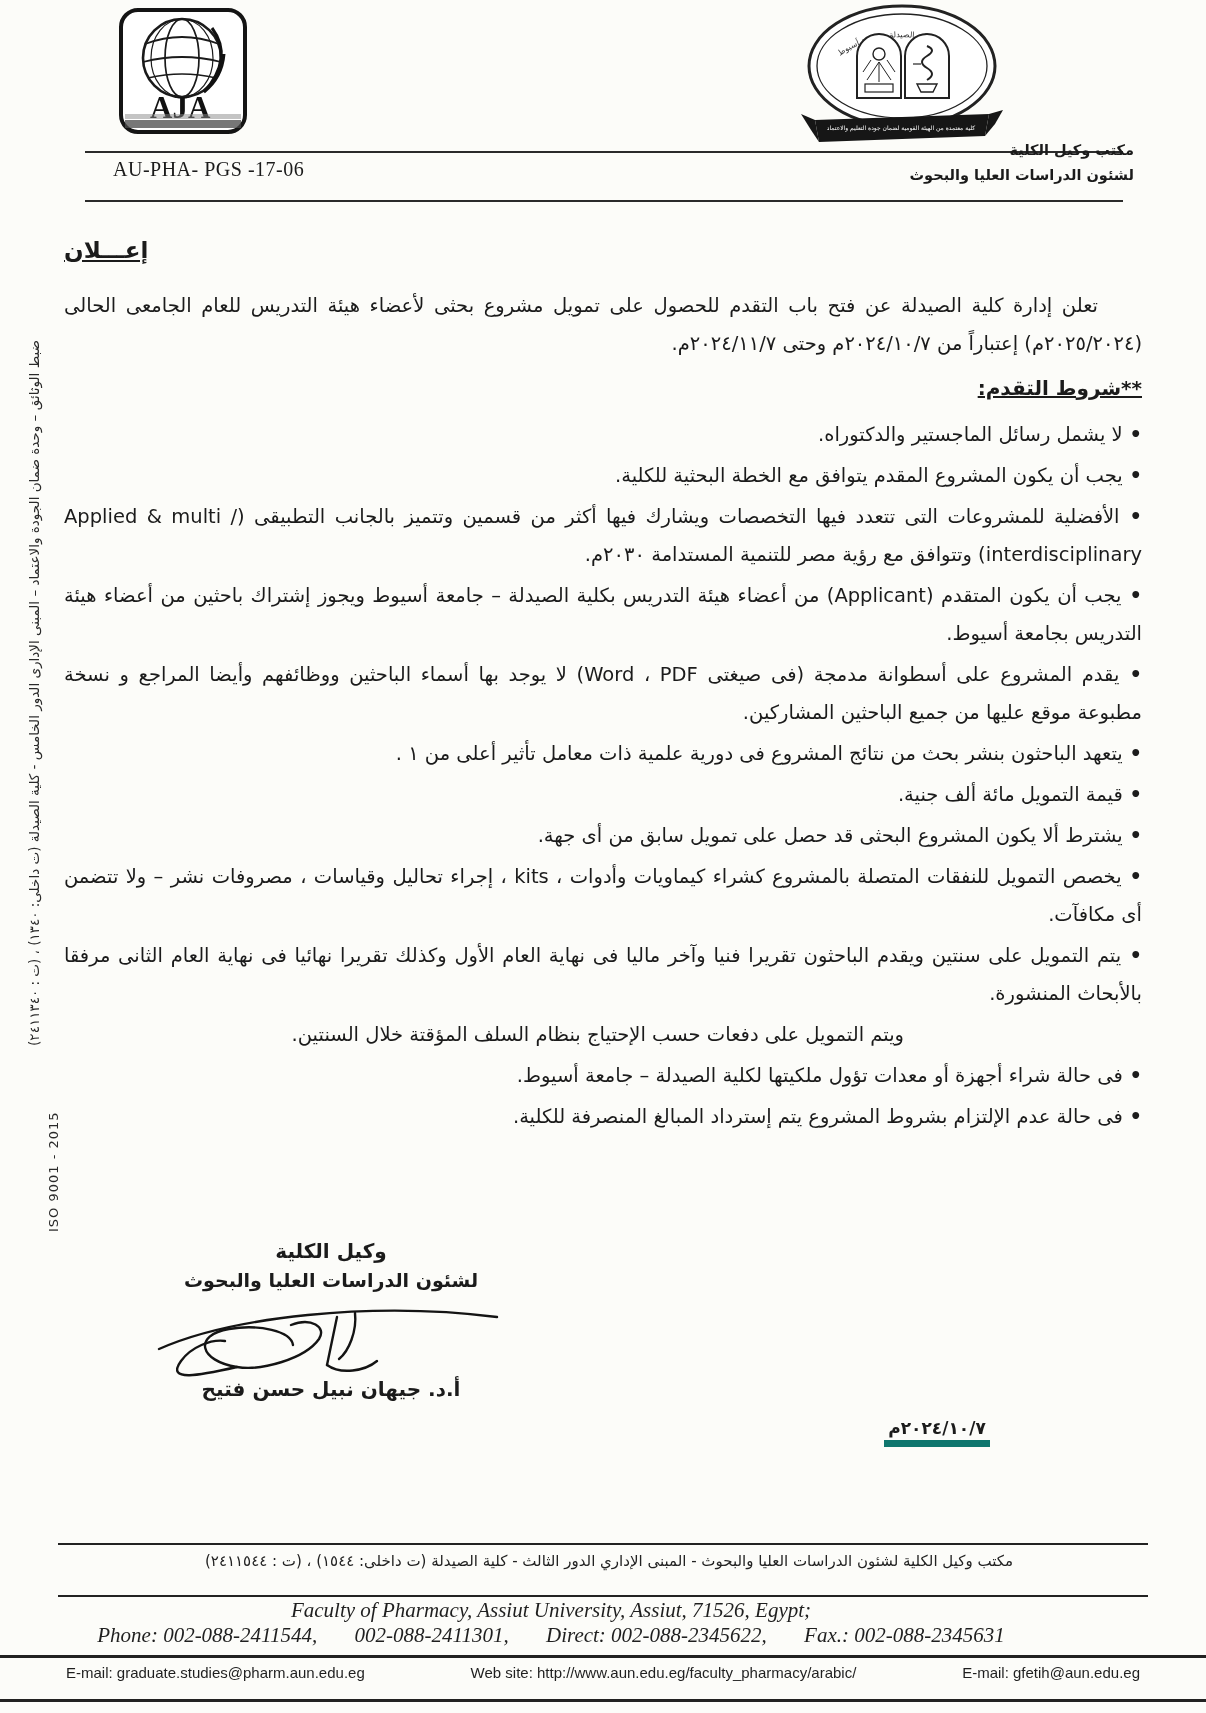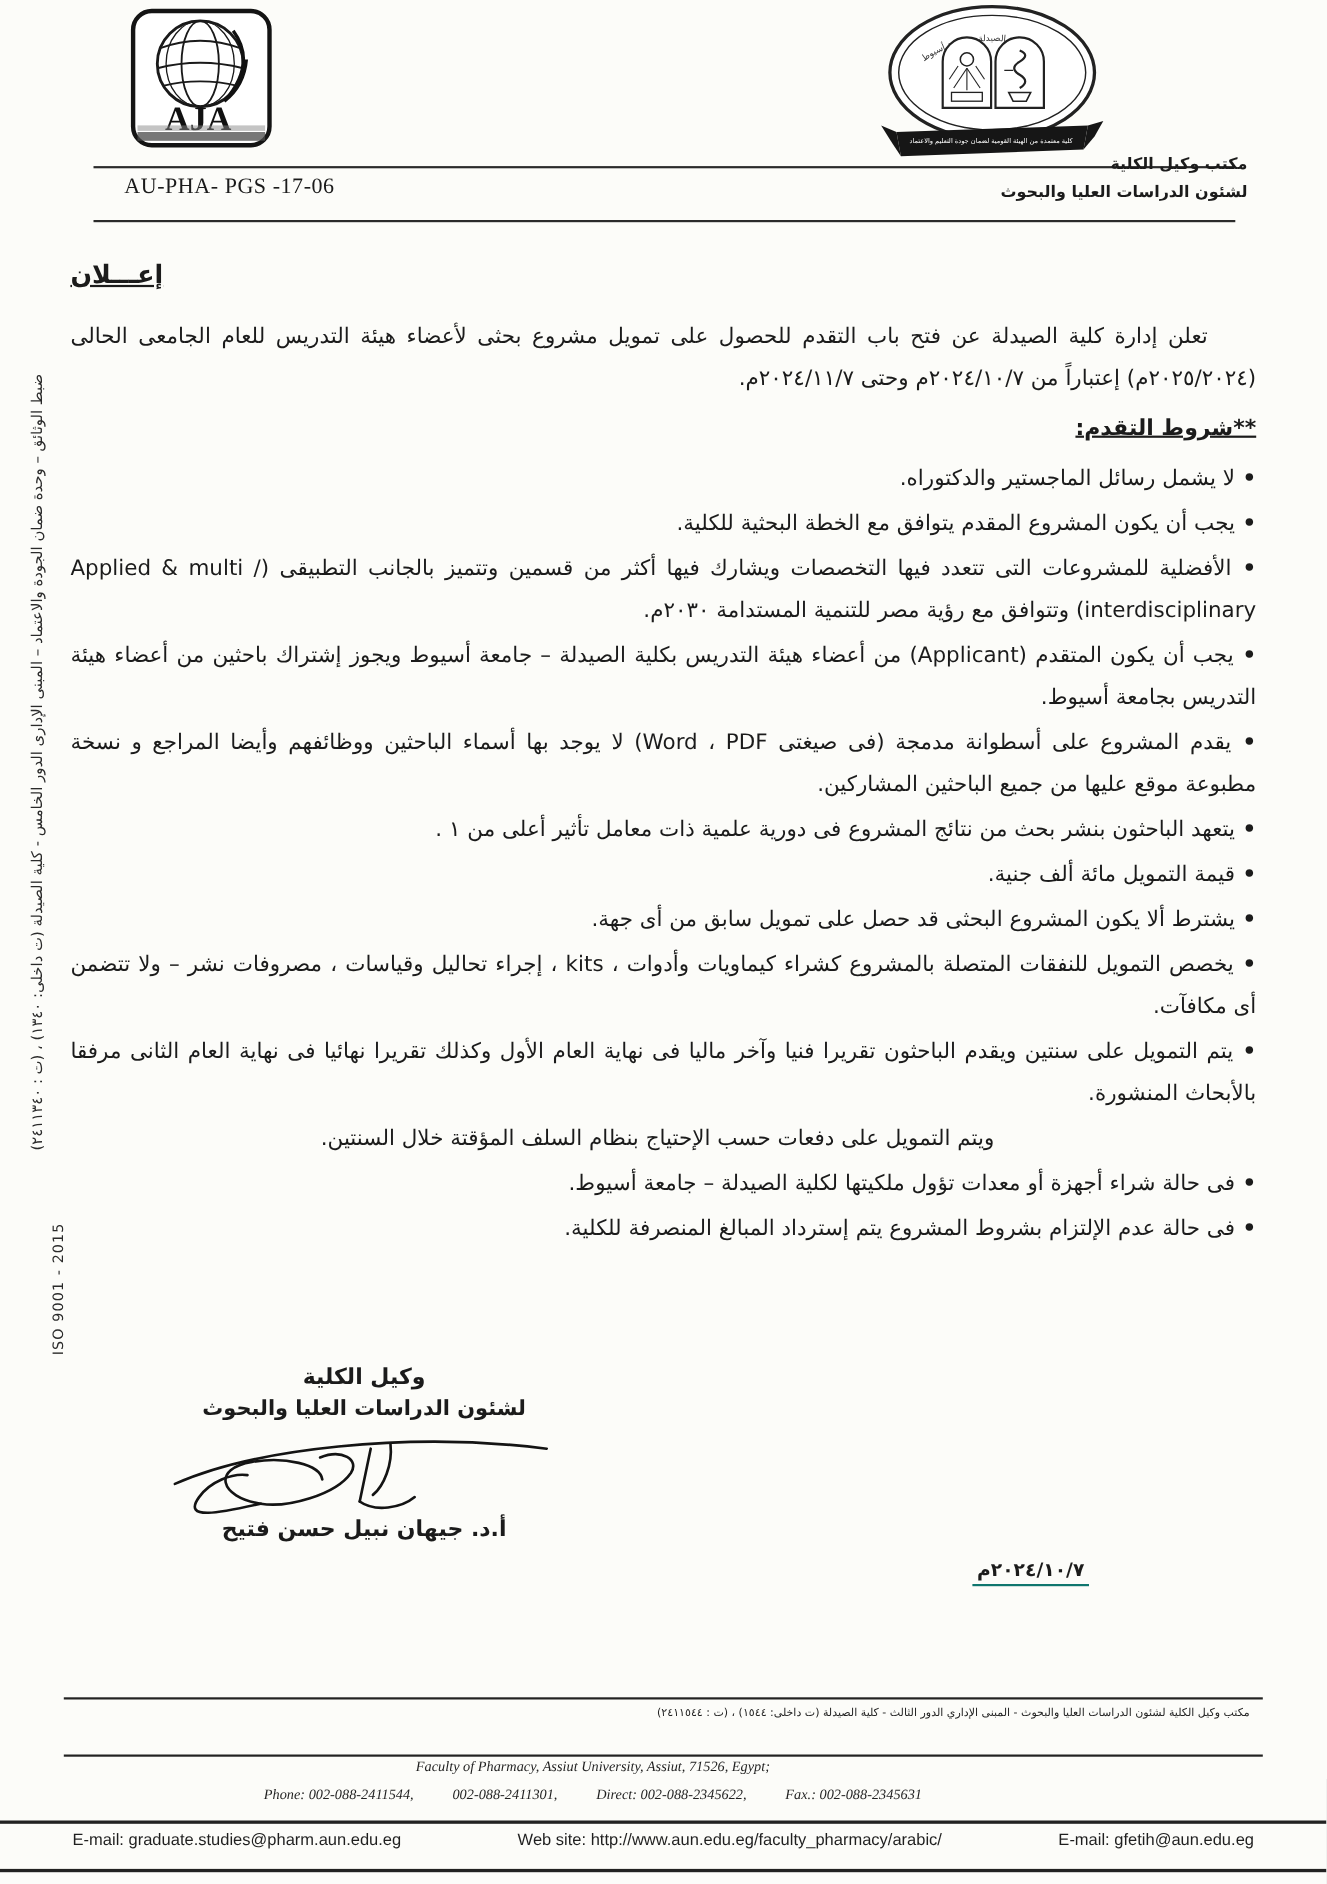--- a/index.html
+++ b/index.html
@@ -46,46 +46,46 @@
   }
   .sig-line1{font-size:20px;line-height:1.5;}
   .sig-line2{font-size:19px;line-height:1.5;}
   .sig-scribble{margin:-8px 0 -14px 0;}
   .sig-name{font-size:20px;}
   
   .doc-date{
     position:absolute;left:852px;top:1418px;width:170px;
     direction:rtl;text-align:center;font-size:17px;font-weight:bold;
   }
-  .doc-date span{border-bottom:2px solid #0f766e;padding:0 4px 2px 4px;}
+  .doc-date span{border-bottom:7px solid #0f766e;padding:0 4px 2px 4px;}
   
   .side-strip{
     position:absolute;left:24px;top:1238px;width:898px;
     transform:rotate(-90deg);transform-origin:0 0;
     direction:rtl;font-size:13.5px;line-height:1.5;color:#2a2a2a;
     white-space:nowrap;
   }
   .side-strip .l2{
     direction:ltr;text-align:left;padding-left:6px;
     font-family:"DejaVu Sans",sans-serif;font-size:13px;letter-spacing:1px;
   }
   
   .f-rule{position:absolute;background:#222;}
   .f-r1{top:1543px;left:58px;width:1090px;height:2px;}
   .f-r2{top:1595px;left:58px;width:1090px;height:2px;}
   .f-r3{top:1655px;left:0;width:1206px;height:3px;}
   .f-r4{top:1699px;left:0;width:1206px;height:3px;}
   .f-arabic{
     position:absolute;top:1552px;left:82px;right:70px;
-    direction:rtl;text-align:right;font-size:10px;color:#222;
+    direction:rtl;text-align:center;font-size:15px;color:#222;
   }
   .f-en{
-    position:absolute;left:0;width:1078px;text-align:center;
+    position:absolute;left:12px;width:1078px;text-align:center;
     font-family:"Liberation Serif",serif;font-style:italic;
-    font-size:13px;color:#1f1f1f;
+    font-size:21px;color:#1f1f1f;
   }
   .f-addr{top:1598px;}
   .f-phone{top:1623px;}
   .f-phone span{margin:0 16px;}
   .f-contact{
     position:absolute;top:1664px;left:66px;right:66px;
     display:flex;justify-content:space-between;align-items:flex-end;
     font-family:"Liberation Sans",sans-serif;font-size:15px;color:#1f1f1f;
   }
 </style>

